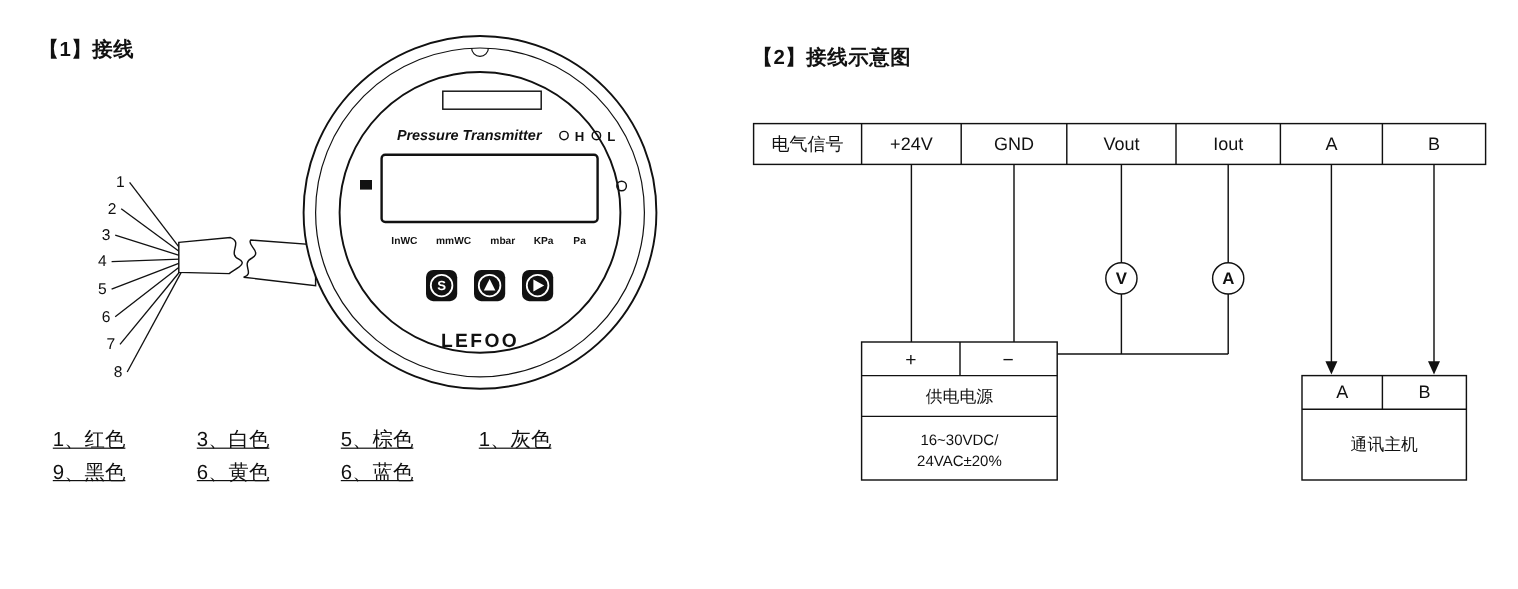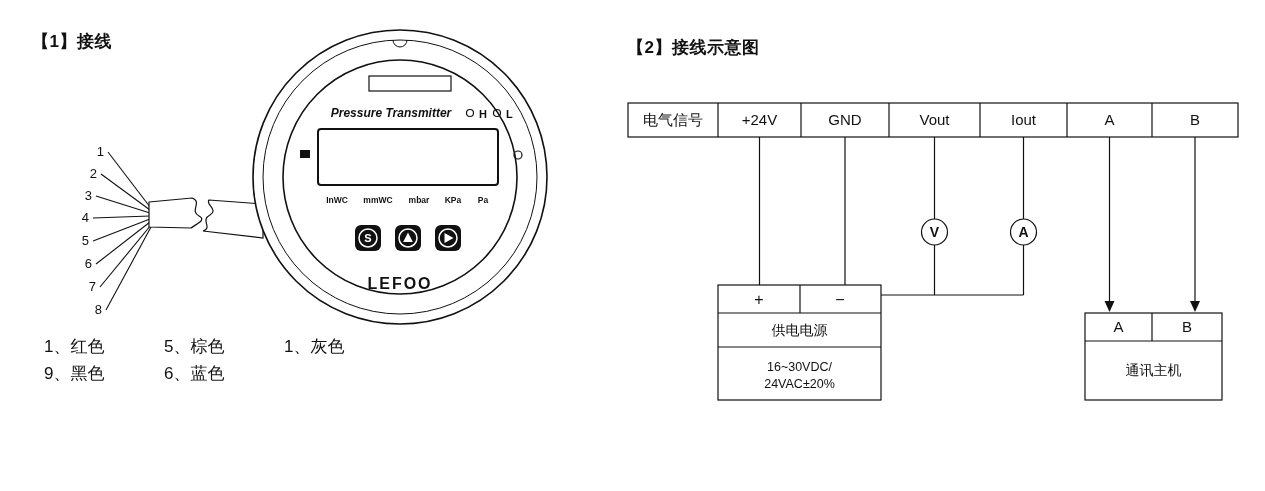--- a/index.html
+++ b/index.html
@@ -1,21 +1,21 @@
 <!DOCTYPE html>
 <html><head>
 <meta charset="utf-8">
 <style>
   * { margin:0; padding:0; box-sizing:border-box; }
   html,body { width:1265px; height:491px; }
   body { position:relative; background:#ffffff; font-family:"Liberation Sans","DejaVu Sans",sans-serif; color:#111; overflow:hidden; }
   .section-title { position:absolute; font-size:17px; font-weight:bold; letter-spacing:0.5px; white-space:nowrap; }
   #left-title  { left:32px;  top:30px; }
   #right-title { left:627px; top:36px; }
-  .legend { position:absolute; left:44px; top:333px; font-size:17px; }
+  .legend { position:absolute; left:44px; top:353px; font-size:17px;text-decoration:underline; }
   .legend-row { display:flex; line-height:27px; white-space:nowrap; }
   .legend-row span { width:120px; display:inline-block; }
   .legend-row span:nth-child(3) { width:115px; }
   .legend-row span:last-child { width:auto; }
   svg.diagram { position:absolute; left:0; top:0; }
   svg text { fill:#111; font-family:"Liberation Sans","DejaVu Sans",sans-serif; }
   .hdr  { font-size:15px; }
   .cn   { font-size:14px; }
   .big  { font-size:16px; }
   .spec { font-size:12.5px; }
@@ -161,20 +161,22 @@
     <line x1="1152" y1="313" x2="1152" y2="341" stroke="#111" stroke-width="1.2"></line>
     <text class="hdr" x="1118.5" y="332" text-anchor="middle">A</text>
     <text class="hdr" x="1187" y="332" text-anchor="middle">B</text>
     <text class="cn" x="1153.5" y="375" text-anchor="middle">通讯主机</text>
   </g>
 </svg>
 
 <div class="legend">
   <div class="legend-row">
     <span>1、红色</span>
+    <span>3、白色</span>
     <span>5、棕色</span>
     <span>1、灰色</span>
   </div>
   <div class="legend-row">
     <span>9、黑色</span>
+    <span>6、黄色</span>
     <span>6、蓝色</span>
   </div>
 </div>
 
 </body></html>

